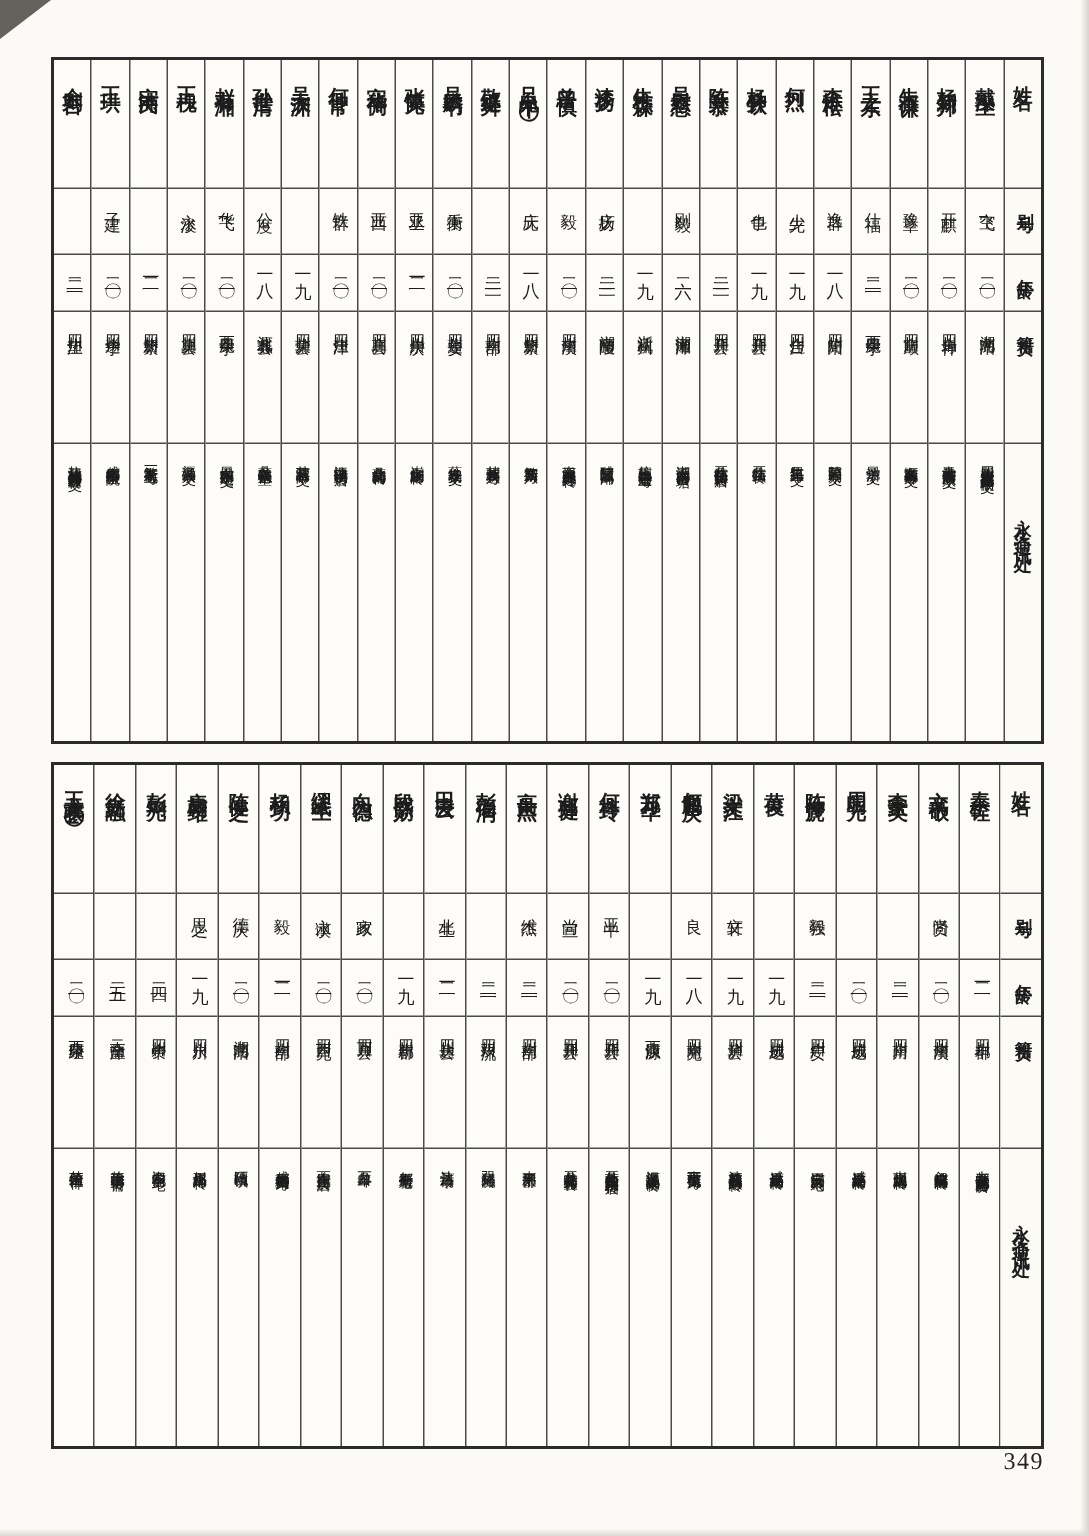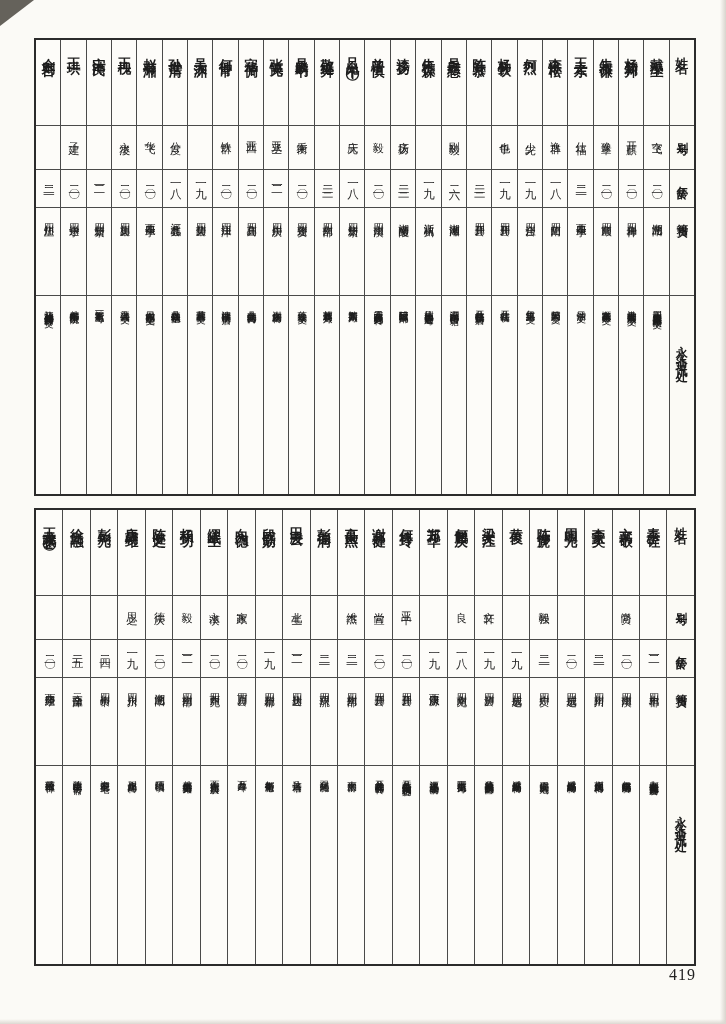--- a/index.html
+++ b/index.html
@@ -950,14 +950,14 @@
         </div>
         <div class="cell cell-native">
           <span class="vtext">籍贯</span>
         </div>
         <div class="cell cell-address">
           <span class="vtext">永久通讯处</span>
         </div>
       </div>
     </div>
 
-  <div class="page-number">419</div>
+  <div class="page-number">349</div>
 </div>
 
 </body></html>

